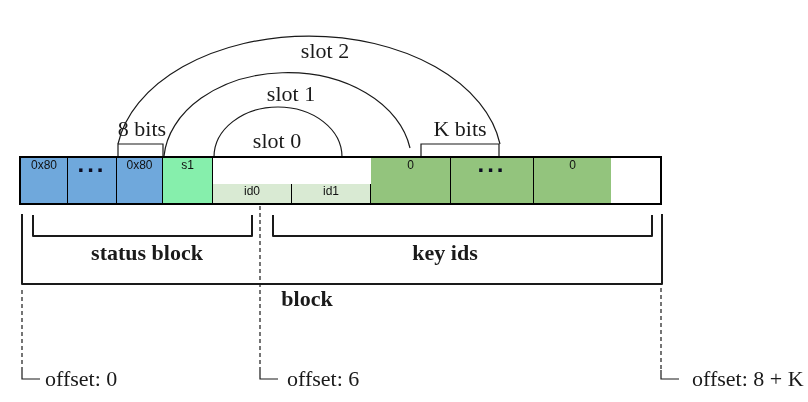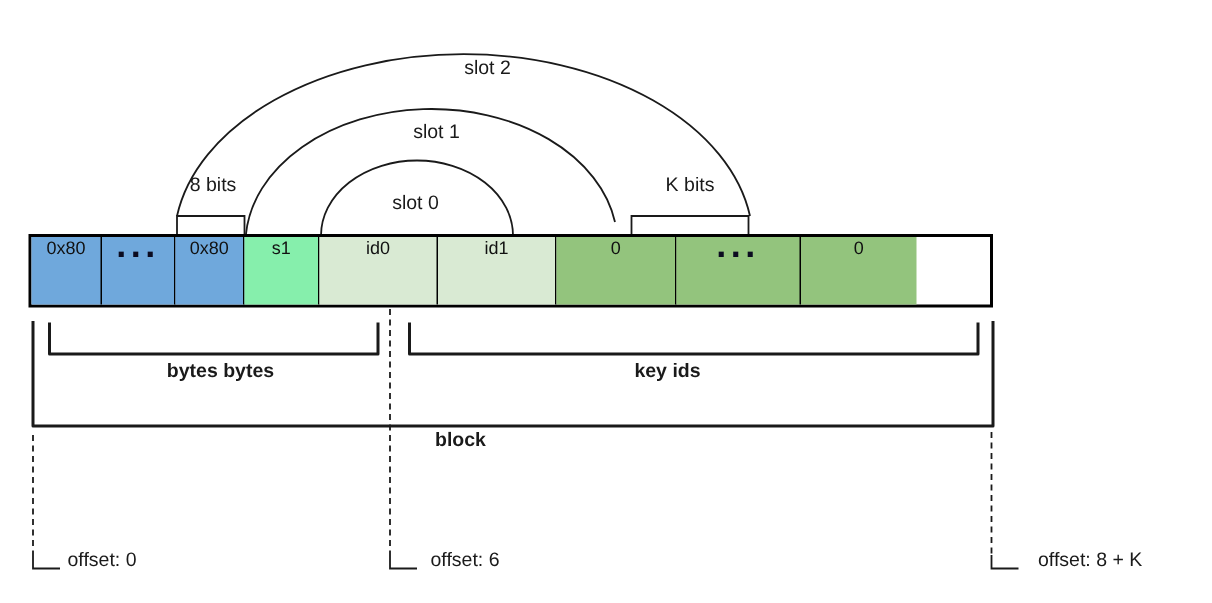--- a/index.html
+++ b/index.html
@@ -2,37 +2,37 @@
 <html><head>
 <meta charset="utf-8">
 <style>
   html,body { margin:0; padding:0; background:#ffffff; }
   .stage {
     position:relative; width:808px; height:402px; background:#ffffff;
     font-family:"Liberation Sans", sans-serif; overflow:hidden;
   }
   svg.lines { position:absolute; left:0; top:0; width:808px; height:402px; }
 
-  .label { position:absolute; color:#1a1a1a; font-size:13px; line-height:1.15; white-space:nowrap; }
+  .label { position:absolute; color:#1a1a1a; font-size:22px; line-height:1.15; white-space:nowrap;font-family:Liberation Serif, serif; }
   .centered { transform:translateX(-50%); }
   .bold { font-weight:bold; }
 
   .byte-row {
     position:absolute; left:19px; top:156px; width:643px; height:49px;
     display:flex; border:2px solid #000; box-sizing:border-box;
   }
   .cell {
     display:flex; justify-content:center;
     border-right:1px solid #000; box-sizing:border-box; flex:0 0 auto;
     font-size:12px; color:#111;
   }
   .cell:last-child { border-right:none; }
   .c-blue   { background:#6fa8dc; }
   .c-lblue  { background:#86efac; }
-  .c-lgreen { background:#d9ead3; }
+  .c-lgreen { background:#d9ead3;margin-top:26px; }
   .c-green  { background:#93c47d; }
   .dots-label {
     font-weight:bold; font-size:24px; letter-spacing:3px;
     transform:translateY(-8px); color:#0b0b20;
   }
 </style>
 </head>
 <body>
 
 <div class="stage">
@@ -89,21 +89,21 @@
         <span>0</span>
       </div>
     <div class="cell c-green" style="width:83px;">
         <span class="dots-label">...</span>
       </div>
     <div class="cell c-green" style="width:77px;">
         <span>0</span>
       </div>
   </div>
 
-  <div class="label centered bold" style="left:147px; top:240px;">bytes bytes</div>
+  <div class="label centered bold" style="left:147px; top:240px;">status block</div>
   <div class="label centered bold" style="left:445px; top:240px;">key ids</div>
   <div class="label centered bold" style="left:307px; top:286px;text-align:center;">block</div>
 
   <div class="label" style="left:45px;  top:366px;">offset: 0</div>
   <div class="label" style="left:287px; top:366px;">offset: 6</div>
   <div class="label" style="left:692px; top:366px;">offset: 8 + K</div>
 
 </div>
 
 </body></html>

